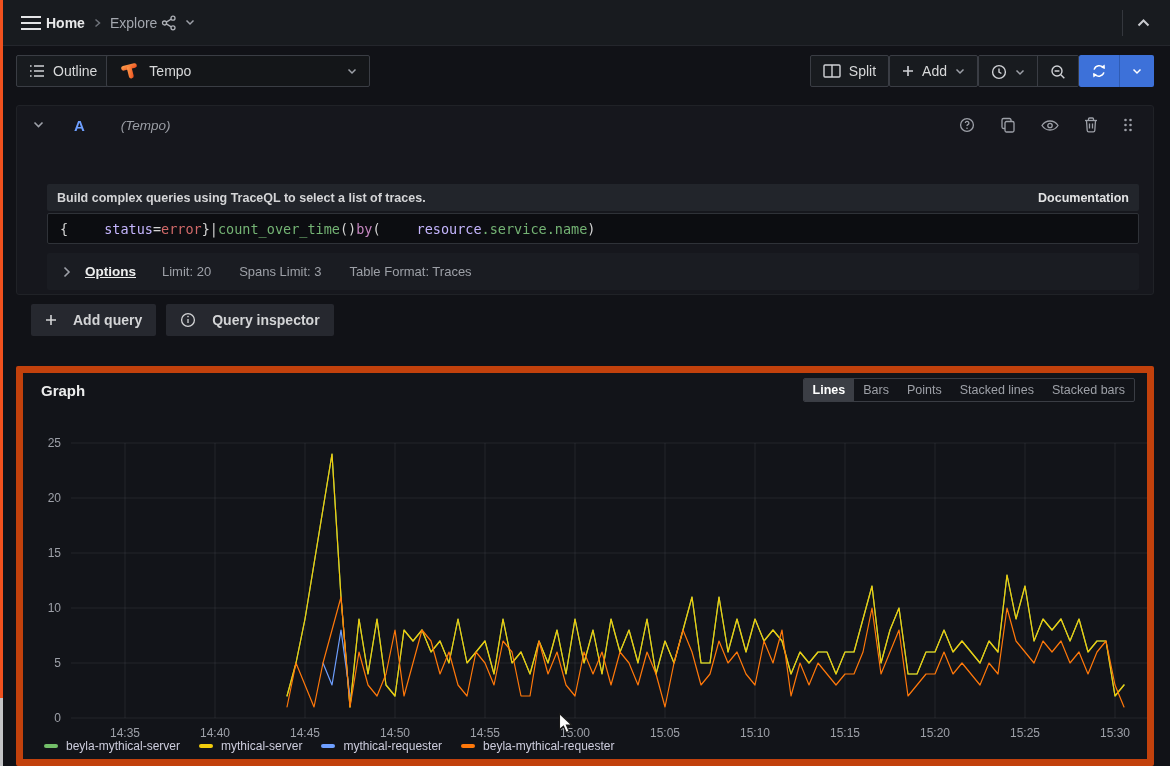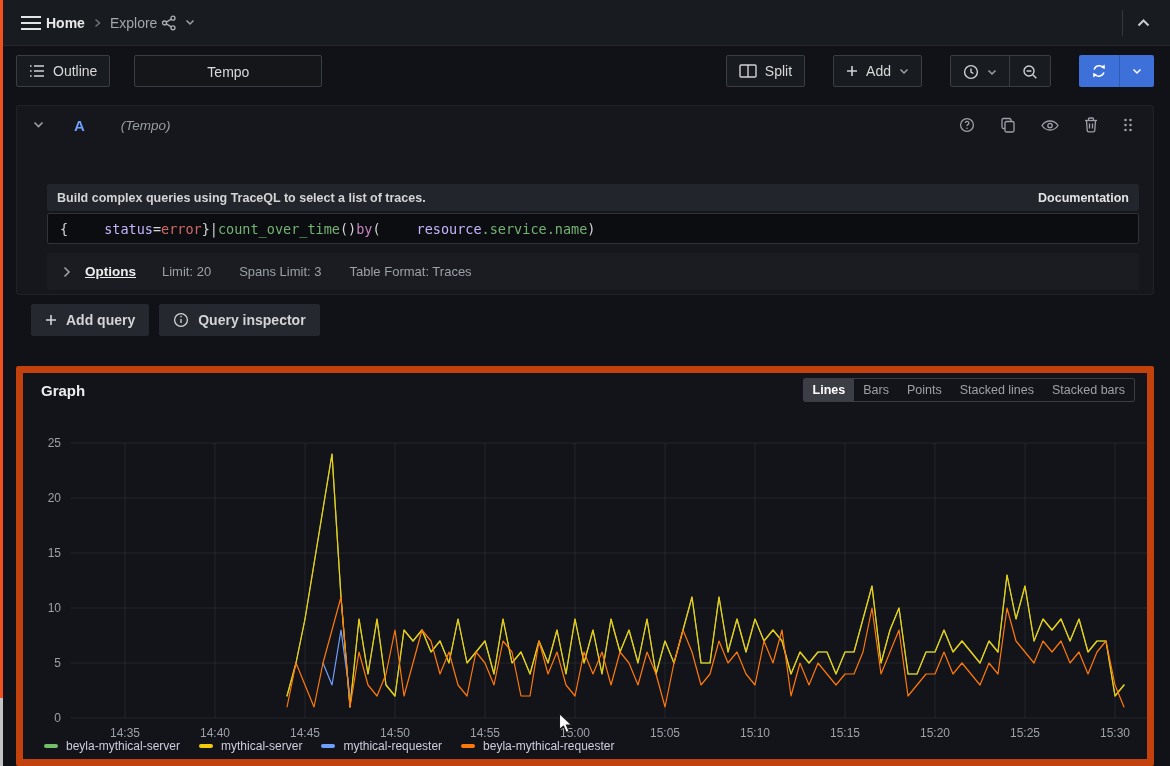--- a/index.html
+++ b/index.html
@@ -23,28 +23,28 @@
   #breadcrumb { display:flex; align-items:center; gap:9px; }
   .crumb { font-size:14px; text-decoration:none; cursor:pointer; }
   .crumb-home { color:#e8e9ea; font-weight:700; }
   .crumb-current { color:#a3a7ae; }
   .tb-spacer { flex:1; }
   .tb-divider { width:1px; height:26px; background:#34373d; margin-right:10px; }
 
   
   #toolbar {
     position:absolute; left:16px; top:55px; width:1138px; height:32px;
-    display:flex; align-items:center; gap:28px;
+    display:flex; align-items:center; gap:0;
   }
   .btn {
     display:inline-flex; align-items:center; gap:8px; height:32px; padding:0 12px;
     background:#181b1f; border:1px solid #3a3d44; border-radius:2px;
     color:#d8d9da; font-size:14px; font-weight:500; cursor:pointer; white-space:nowrap;
   }
-  #ds-picker { width:188px; margin-left:-4px; justify-content:flex-start; background:#141619;flex-direction:column; }
+  #ds-picker { width:264px; margin-left:-4px; justify-content:flex-start; background:#141619; }
   #ds-picker .caret { margin-left:auto; }
   .btn-group { display:inline-flex; height:32px; border:1px solid #3a3d44; border-radius:2px; overflow:hidden; }
   .btn-group .btn { border:none; border-radius:0; }
   .group-divider { width:1px; background:#3a3d44; }
   .btn-primary { background:#3d71d9; border:none; color:#fff; }
   .refresh-group { display:inline-flex; height:32px; border-radius:2px; overflow:hidden; }
   .refresh-group .btn { border:none; border-radius:0; }
   .refresh-group .group-divider { background:#2f5cb4; }
 
   
@@ -70,21 +70,21 @@
   .q-code { position:absolute; top:107px; left:30px; right:14px; height:31px; background:#0c0d11; border:1px solid #2f3238; border-radius:2px; display:flex; align-items:center; padding:0 12px; font-family:"DejaVu Sans Mono", monospace; font-size:13.5px; color:#d4d4d4; }
   .tok-plain { color:#d4d4d4; } .tok-blue { color:#c4b5fd;margin-left:36px; } .tok-red { color:#d16969; }
   .tok-green { color:#74b374; } .tok-magenta { color:#c586c0; }
 
   .q-options { position:absolute; top:147px; left:30px; right:14px; height:37px; background:#1a1c22; border-radius:2px; display:flex; align-items:center; padding:0 16px; font-size:13px; color:#9da0a7; }
   .q-options .opt-label { color:#eceded; font-weight:700; font-size:13.5px; margin:0 26px 0 14px;text-decoration:underline; }
   .q-options .opt-item { margin-right:28px; }
 
   
   #actions-row { position:absolute; left:31px; top:304px; display:flex; gap:10px; }
-  .btn-secondary { display:inline-flex; align-items:center; gap:9px; height:32px; padding:0 14px; background:#26282f; border:none; border-radius:2px; color:#d3d4d6; font-size:14px; font-weight:600; cursor:pointer; }
+  .btn-secondary { display:inline-flex; align-items:center; gap:16px; height:32px; padding:0 14px; background:#26282f; border:none; border-radius:2px; color:#d3d4d6; font-size:14px; font-weight:600; cursor:pointer; }
 
   
   #graph-panel { position:absolute; left:16px; top:366px; width:1138px; height:400px; background:#121419; border:7px solid #c2410c; border-radius:2px; }
   .g-header { position:absolute; top:0; left:0; right:0; height:34px; display:flex; align-items:center; padding:0 12px 0 18px; }
   .g-title { font-size:15px; font-weight:700; color:#eceded; }
   .g-modes { margin-left:auto; display:flex; height:24px; border:1px solid #3a3d44; border-radius:2px; overflow:hidden; }
   .g-mode { display:flex; align-items:center; padding:0 9px; font-size:12.5px; color:#9da0a7; cursor:pointer; background:transparent; border:none; }
   .g-mode.sel { background:#3b3e45; color:#fff; font-weight:600; }
 
   #chart-svg { position:absolute; left:0; top:34px; }

